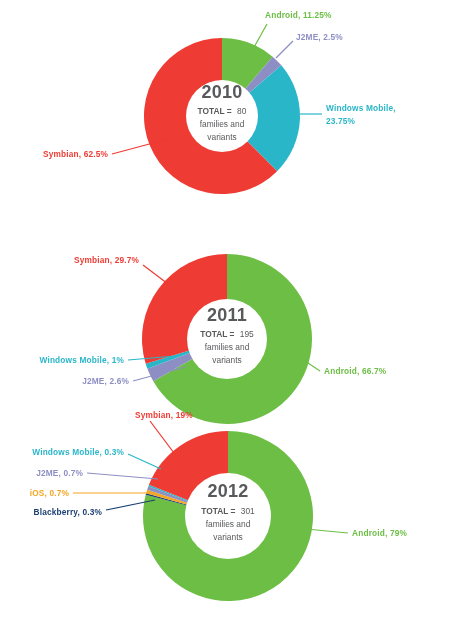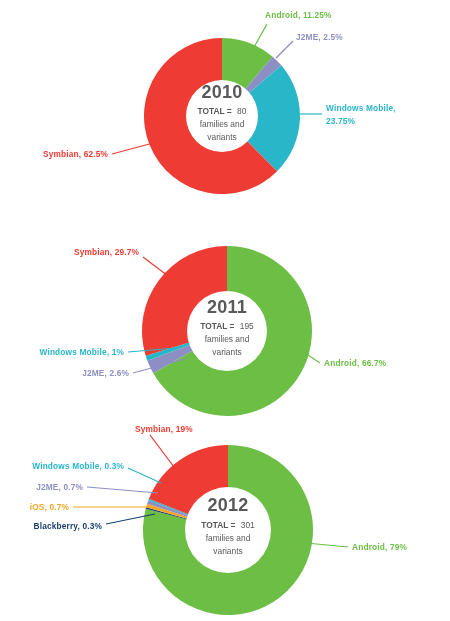--- a/index.html
+++ b/index.html
@@ -3,22 +3,22 @@
 <meta charset="utf-8">
 <style>
   html,body{margin:0;padding:0;background:#ffffff;}
   body{
     width:450px;height:621px;position:relative;overflow:hidden;
     font-family:"Liberation Sans","DejaVu Sans",sans-serif;
     -webkit-font-smoothing:antialiased;
   }
   .chart-block{position:absolute;left:0;width:372px;}
   #chart-2010{top:0;height:210px;}
-  #chart-2011{top:216px;height:200px;}
-  #chart-2012{top:410px;height:211px;}
+  #chart-2011{top:224px;height:200px;}
+  #chart-2012{top:396px;height:211px;}
   svg{display:block;position:absolute;top:0;left:0;overflow:visible;}
   .donut-label{
     font-size:8.3px;font-weight:bold;letter-spacing:0.02em;
   }
   .center-year{
     font-size:18px;font-weight:bold;fill:#58595b;letter-spacing:0.01em;
   }
   .center-total{font-size:8.4px;fill:#58595b;}
   .center-total .tbold{font-weight:bold;}
   .center-line{font-size:8.4px;fill:#58595b;}

